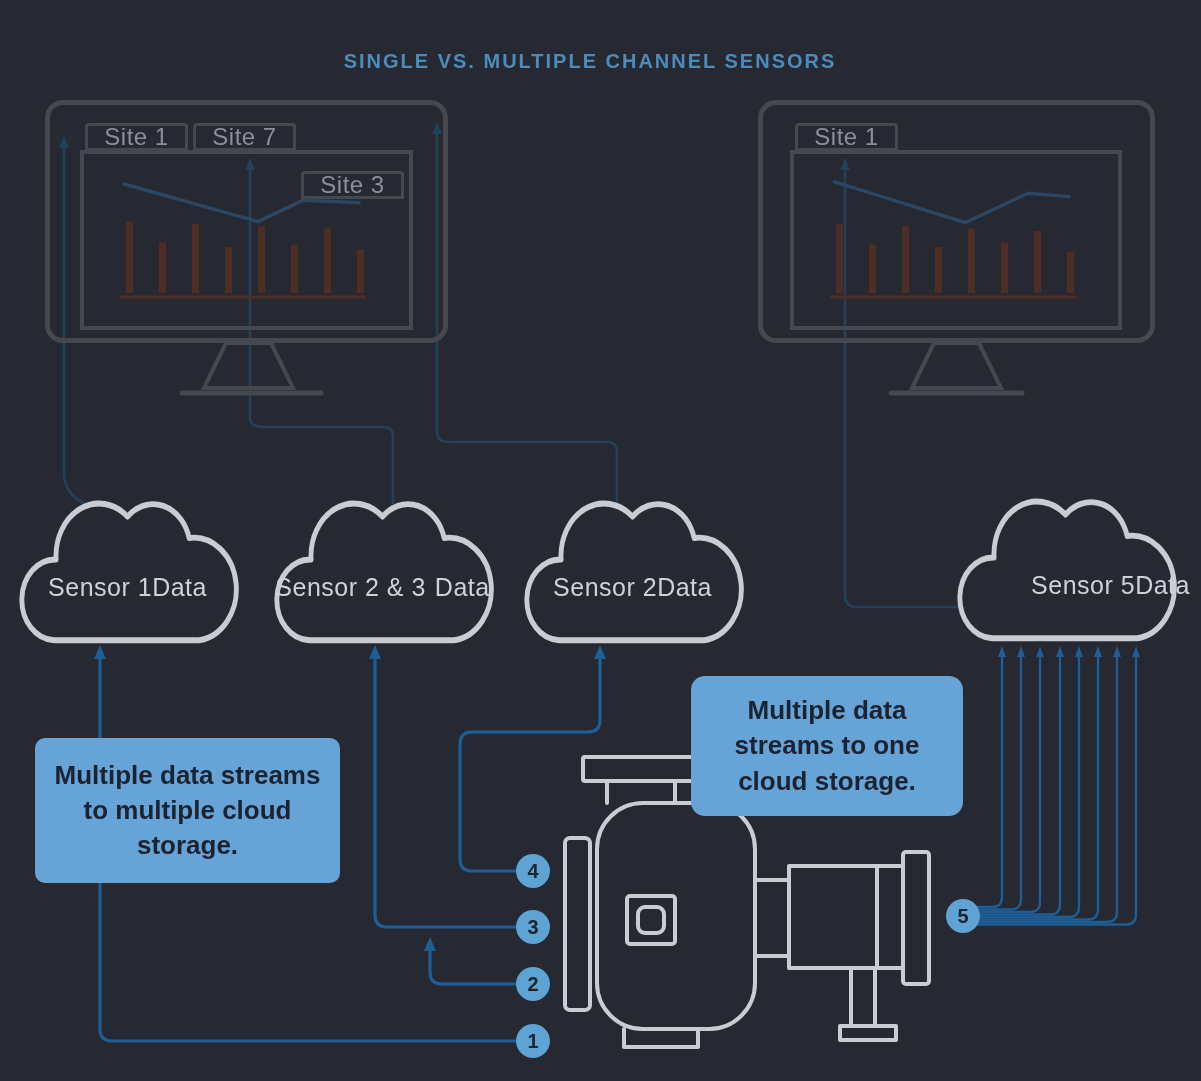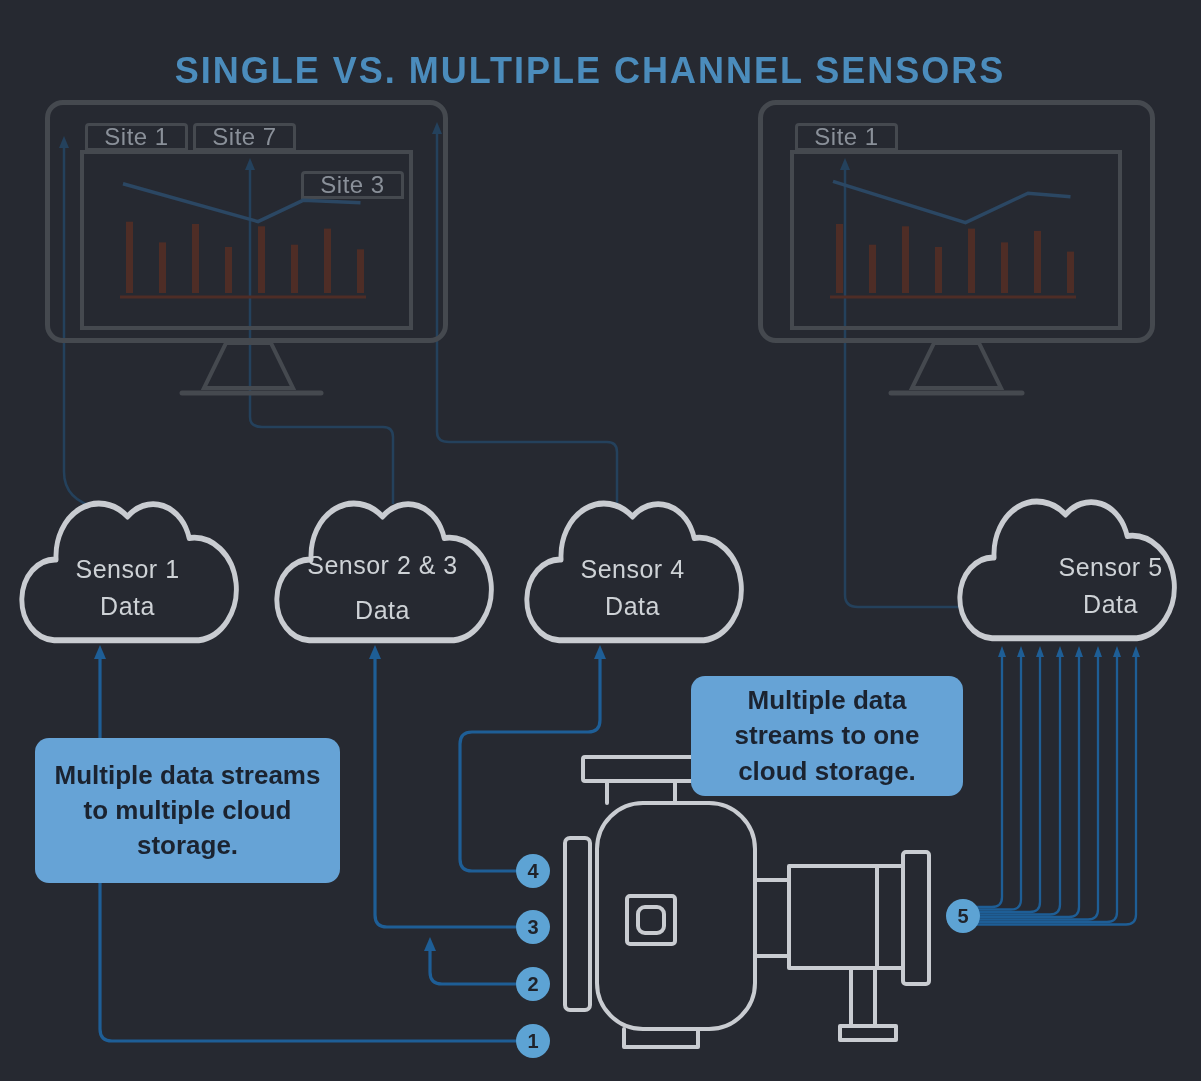--- a/index.html
+++ b/index.html
@@ -6,39 +6,39 @@
     --background:#262931; --title-blue:#4b8cbc; --monitor-frame:#45494f;
     --tab-text:#8a9099; --chart-line:#2b4763; --chart-bar:#4e2d26;
     --cloud-stroke:#c9ccd1; --cloud-text:#ced2d6; --pump-stroke:#c9ccd1;
     --connector-bright:#1e5e96; --connector-faint:#24415c;
     --callout-bg:#66a3d6; --callout-text:#1b2330; --badge-bg:#5da3d4; --badge-text:#1f232b;
   }
   html,body{margin:0;padding:0;background:var(--background);}
   .canvas{position:relative;width:1201px;height:1081px;background:var(--background);
     overflow:hidden;font-family:"Liberation Sans",sans-serif;}
   .title{position:absolute;left:0;top:50px;width:1180px;text-align:center;
-    color:var(--title-blue);font-size:36px;font-weight:bold;letter-spacing:2px;z-index:2;}
+    color:var(--title-blue);font-size:20px;font-weight:bold;letter-spacing:2px;z-index:2;}
   .layer{position:absolute;left:0;top:0;z-index:1;}
   .faint{stroke:var(--connector-faint);stroke-width:2.5;fill:none;}
   .bright{stroke:var(--connector-bright);stroke-width:3.2;fill:none;}
   .thin{stroke:var(--connector-bright);stroke-width:2.3;fill:none;}
   .mB{fill:var(--connector-bright);} .mF{fill:var(--connector-faint);}
   .pumpg{stroke:var(--pump-stroke);stroke-width:4;fill:none;stroke-linejoin:round;stroke-linecap:round;}
   .stand{stroke:var(--monitor-frame);stroke-width:4;fill:none;}
   .standbase{stroke:var(--monitor-frame);stroke-width:5;stroke-linecap:round;}
   .monitor{position:absolute;border:5px solid var(--monitor-frame);border-radius:18px;
     box-sizing:border-box;z-index:2;background:transparent;}
   .screen{position:absolute;border:4px solid var(--monitor-frame);box-sizing:border-box;z-index:2;}
   .tab{position:absolute;height:28px;width:103px;border:3px solid var(--monitor-frame);
     border-radius:4px 4px 0 0;box-sizing:border-box;display:flex;align-items:center;justify-content:center;
     color:var(--tab-text);font-size:24px;letter-spacing:.5px;z-index:2;}
   .chart{position:absolute;z-index:2;}
   .cloudwrap{position:absolute;z-index:3;}
   .cloudpath{stroke:var(--cloud-stroke);stroke-width:5;fill:var(--background);stroke-linejoin:round;}
-  .cloudtext{position:absolute;z-index:3;display:flex;flex-direction:column;align-items:center;
+  .cloudtext{position:absolute;z-index:3;display:flex;flex-direction:row;align-items:center;
     justify-content:center;padding-top:30px;box-sizing:border-box;color:var(--cloud-text);
     font-size:25px;letter-spacing:.5px;line-height:1.45;text-align:center;}
   .callout{position:absolute;background:var(--callout-bg);border-radius:14px;z-index:4;
     display:flex;align-items:center;justify-content:center;text-align:center;
     color:var(--callout-text);font-size:26px;font-weight:bold;line-height:1.35;box-sizing:border-box;}
   .badge{position:absolute;width:34px;height:34px;border-radius:50%;background:var(--badge-bg);
     color:var(--badge-text);font-size:20px;font-weight:bold;display:flex;align-items:center;
     justify-content:center;z-index:5;}
 </style>
 </head>
@@ -155,38 +155,38 @@
     <span>Sensor 2 &amp; 3</span>
     <span>Data</span>
   </div>
 
   <div class="cloudwrap" style="left:520px;top:500px;">
     <svg width="225" height="145" viewBox="0 20 230 122" preserveAspectRatio="none">
       <path class="cloudpath" d="M 40 138 A 34 34 0 0 1 42 70 A 44 44 0 0 1 115 34 A 38 38 0 0 1 178 52 A 40 40 0 0 1 188 138 Z"></path>
     </svg>
   </div>
   <div class="cloudtext" style="left:520px;top:500px;width:225px;height:145px;">
-    <span>Sensor 4</span>
+    <span>Sensor 2</span>
     <span>Data</span>
   </div>
 
   <div class="cloudwrap" style="left:953px;top:498px;">
     <svg width="225" height="145" viewBox="0 20 230 122" preserveAspectRatio="none">
       <path class="cloudpath" d="M 40 138 A 34 34 0 0 1 42 70 A 44 44 0 0 1 115 34 A 38 38 0 0 1 178 52 A 40 40 0 0 1 188 138 Z"></path>
     </svg>
   </div>
   <div class="cloudtext" style="left:998px;top:498px;width:225px;height:145px;">
     <span>Sensor 5</span>
     <span>Data</span>
   </div>
 
-  <div class="callout" style="left:35px;top:738px;width:305px;height:145px;padding:12px;">
+  <div class="callout" style="left:35px;top:738px;width:305px;height:145px;padding:12px;border-radius:10px;">
     <span>Multiple data streams to multiple cloud storage.</span>
   </div>
-  <div class="callout" style="left:691px;top:676px;width:272px;height:120px;padding:14px;">
+  <div class="callout" style="left:691px;top:676px;width:272px;height:140px;padding:14px;">
     <span>Multiple data streams to one cloud storage.</span>
   </div>
 
   <div class="badge" style="left:516px;top:1024px;">1</div>
   <div class="badge" style="left:516px;top:967px;">2</div>
   <div class="badge" style="left:516px;top:910px;">3</div>
   <div class="badge" style="left:516px;top:854px;">4</div>
   <div class="badge" style="left:946px;top:899px;">5</div>
 
 </div>

